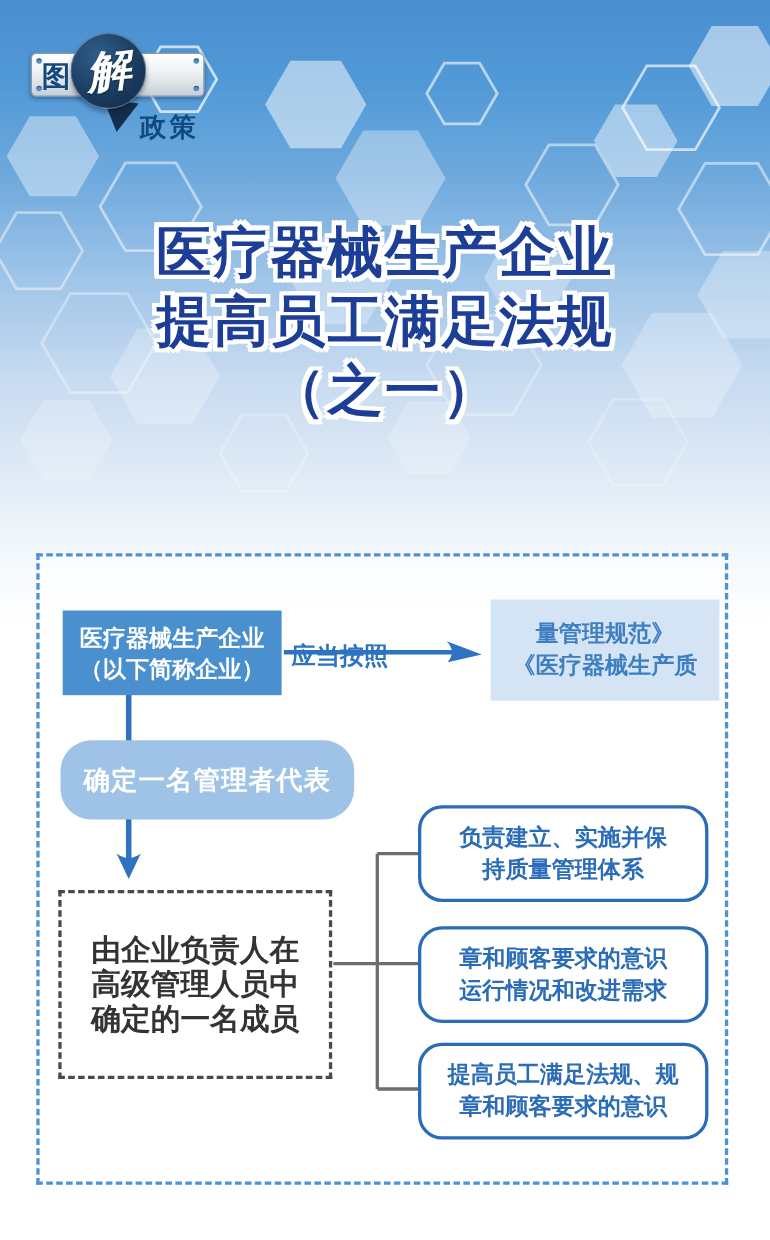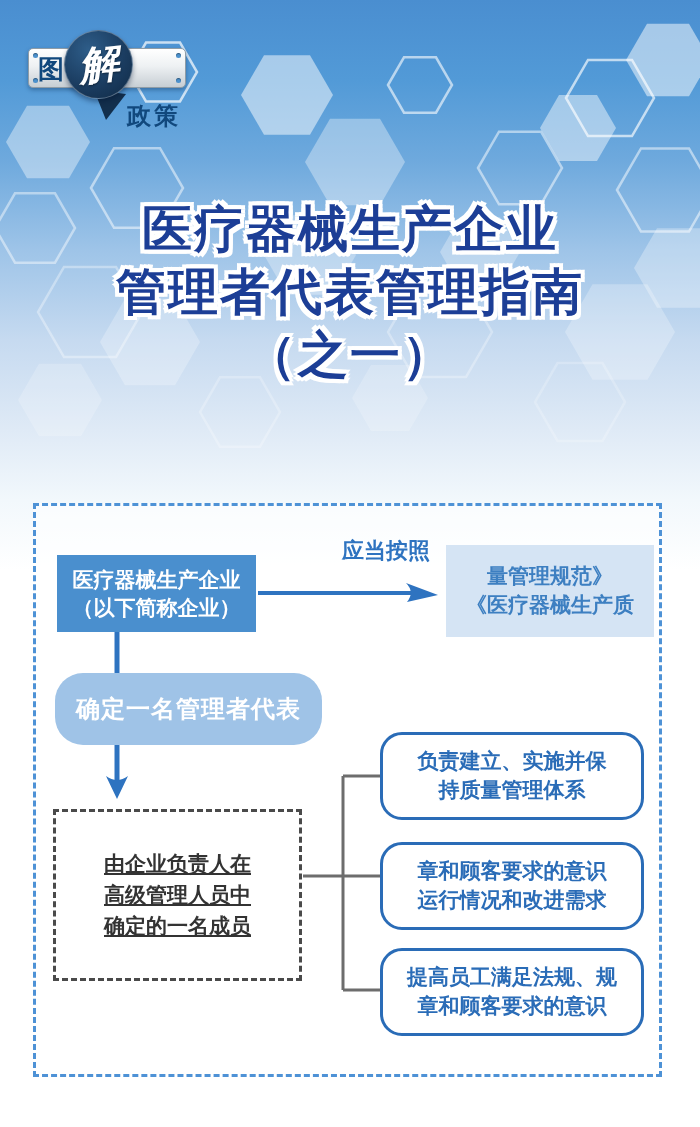--- a/index.html
+++ b/index.html
@@ -43,34 +43,34 @@
     position:absolute;left:33px;top:503px;width:629px;height:574px;
     border:3px dashed #4e92d6;box-sizing:border-box;background:rgba(255,255,255,.55);z-index:2;
   }
   #connectors{position:absolute;left:0;top:0;z-index:3;pointer-events:none;}
   .node{position:absolute;z-index:4;box-sizing:border-box;display:flex;flex-direction:column;align-items:center;justify-content:center;text-align:center;}
   .company-box{
     left:57px;top:555px;width:199px;height:77px;background:#4a8fce;
     color:#fff;font-size:21px;font-weight:bold;line-height:28px;
   }
   .arrow-label{
-    position:absolute;left:265px;top:536px;width:165px;text-align:right;
+    position:absolute;left:265px;top:582px;width:165px;text-align:left;
     color:#2e73c0;font-size:22px;font-weight:bold;z-index:4;
   }
   .regulation-box{
     left:446px;top:545px;width:208px;height:92px;background:#d5e4f4;
     color:#3d7fc1;font-size:21px;font-weight:bold;line-height:29px;
   }
   .appoint-pill{
     left:55px;top:673px;width:267px;height:72px;border-radius:28px;background:#9fc3e7;
     color:#fff;font-size:24px;font-weight:bold;letter-spacing:1px;
   }
   .member-box{
     left:53px;top:809px;width:249px;height:172px;border:3px dashed #4a4a4a;
-    background:transparent;color:#333;font-size:21px;font-weight:bold;line-height:31px;text-decoration:underline;
+    background:transparent;color:#333;font-size:27px;font-weight:bold;line-height:31px;
   }
   .duty-box{
     left:380px;width:264px;height:88px;background:#fff;border:3px solid #2a6cb7;border-radius:22px;
     color:#2a6cb7;font-size:21px;font-weight:bold;line-height:29px;
   }
   .duty-0{top:732px;} .duty-1{top:842px;} .duty-2{top:948px;text-align:center;}
 </style>
 </head>
 <body>
 
@@ -114,21 +114,21 @@
     <svg class="bubble-tail" width="40" height="34">
       <polygon points="2,0 34,4 14,30" fill="#132f4c"></polygon>
     </svg>
     <div class="bubble">
       <span class="bubble-char">解</span>
     </div>
   </div>
 
   <div class="title">
     <div>医疗器械生产企业</div>
-    <div>管理者代表管理指南</div>
+    <div>提高员工满足法规</div>
     <div>（之一）</div>
   </div>
 
   <div class="flow-frame"></div>
 
   <svg id="connectors" width="700" height="1127">
 
     <line x1="258" y1="593" x2="420" y2="593" stroke="#2e73c0" stroke-width="4"></line>
     <path d="M438 595 L406 583 Q415 592 407 602 Z" fill="#2e73c0"></path>
 

